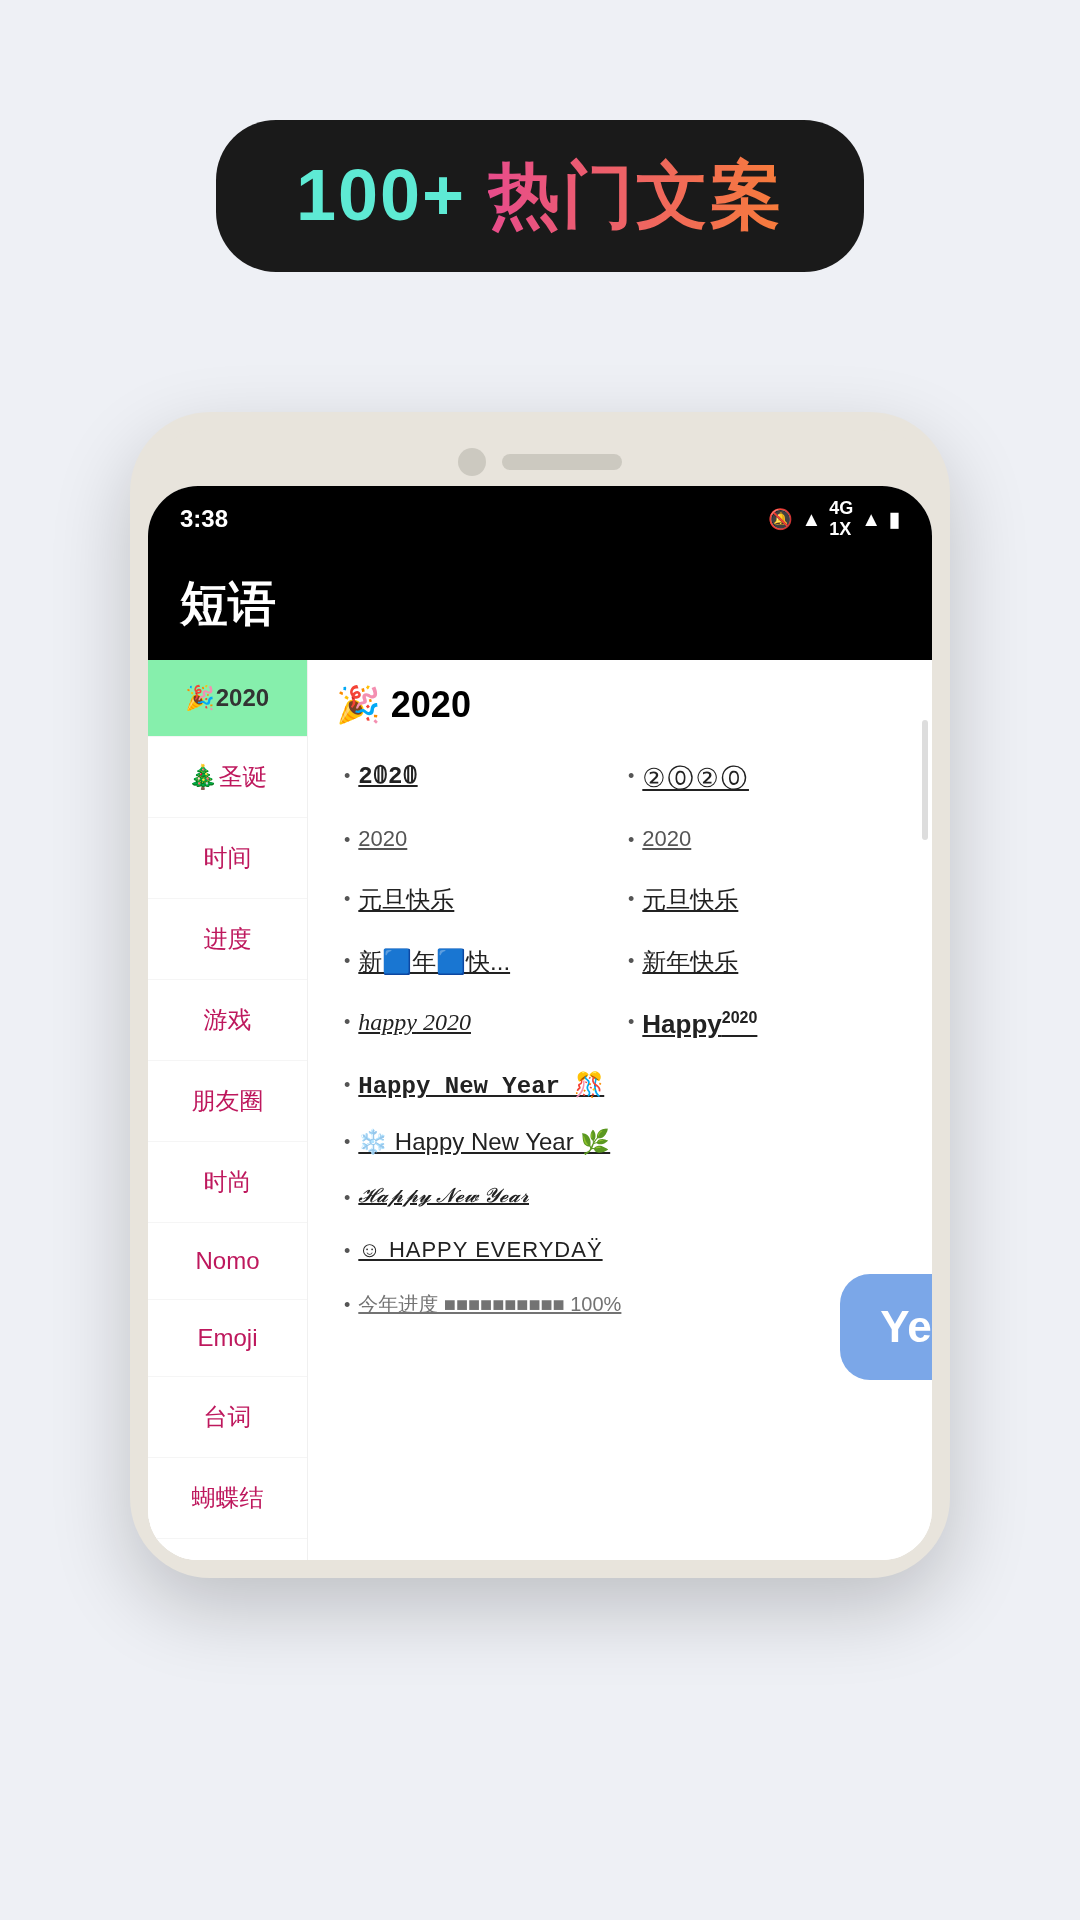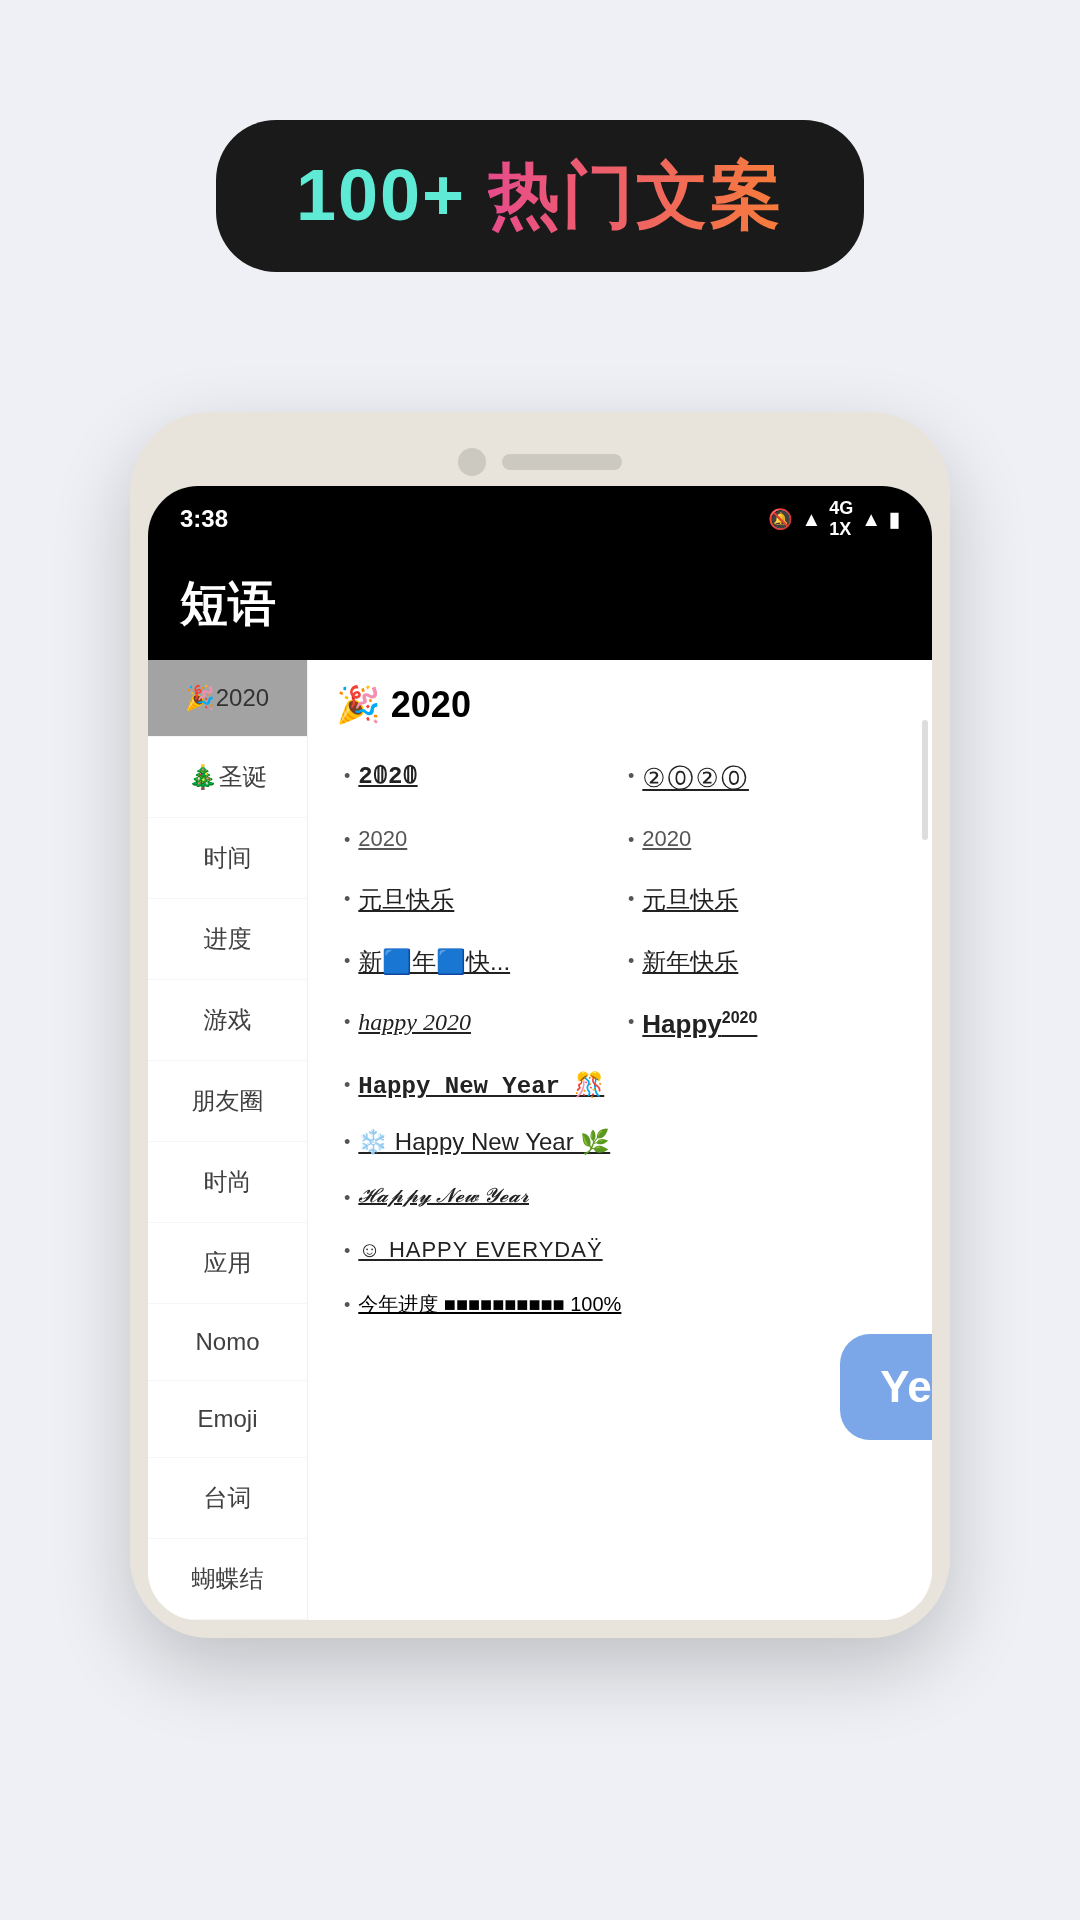--- a/index.html
+++ b/index.html
@@ -142,31 +142,31 @@
     .sidebar {
       width: 160px;
       background: #fff;
       border-right: 1px solid #f0f0f0;
       flex-shrink: 0;
     }
 
     .sidebar-item {
       padding: 24px 12px;
       font-size: 24px;
-      color: #404040;
+      color: #be185d;
       text-align: center;
       border-bottom: 1px solid #f5f5f5;
       cursor: pointer;
       white-space: nowrap;
     }
 
     .sidebar-item.active {
-      background: #a3a3a3;
+      background: #86efac;
       color: #333;
-      font-weight: 400;
+      font-weight: 700;
     }
 
     
     .content-area {
       flex: 1;
       padding: 24px 28px;
       overflow: hidden;
       position: relative;
     }
 
@@ -271,21 +271,21 @@
       font-size: 20px;
     }
 
     .item-text.smiley-happy {
       font-size: 22px;
       letter-spacing: 1px;
     }
 
     .item-text.progress-bar {
       font-size: 20px;
-      color: #000000;
+      color: #737373;
     }
   </style>
 </head>
 <body>
 
 <div class="top-section">
   <div class="badge-pill">
     <span class="badge-text">
       <span class="num">100+</span>
       <span class="cn"> 热门文案</span>
@@ -319,21 +319,20 @@
       <div class="app-body">
 
         <div class="sidebar">
           <div class="sidebar-item active">🎉2020</div>
           <div class="sidebar-item">🎄圣诞</div>
           <div class="sidebar-item">时间</div>
           <div class="sidebar-item">进度</div>
           <div class="sidebar-item">游戏</div>
           <div class="sidebar-item">朋友圈</div>
           <div class="sidebar-item">时尚</div>
-          <div class="sidebar-item">应用</div>
           <div class="sidebar-item">Nomo</div>
           <div class="sidebar-item">Emoji</div>
           <div class="sidebar-item">台词</div>
           <div class="sidebar-item">蝴蝶结</div>
         </div>
 
         <div class="content-area">
           <div class="section-title">🎉 2020</div>
 
           <div class="items-grid">

